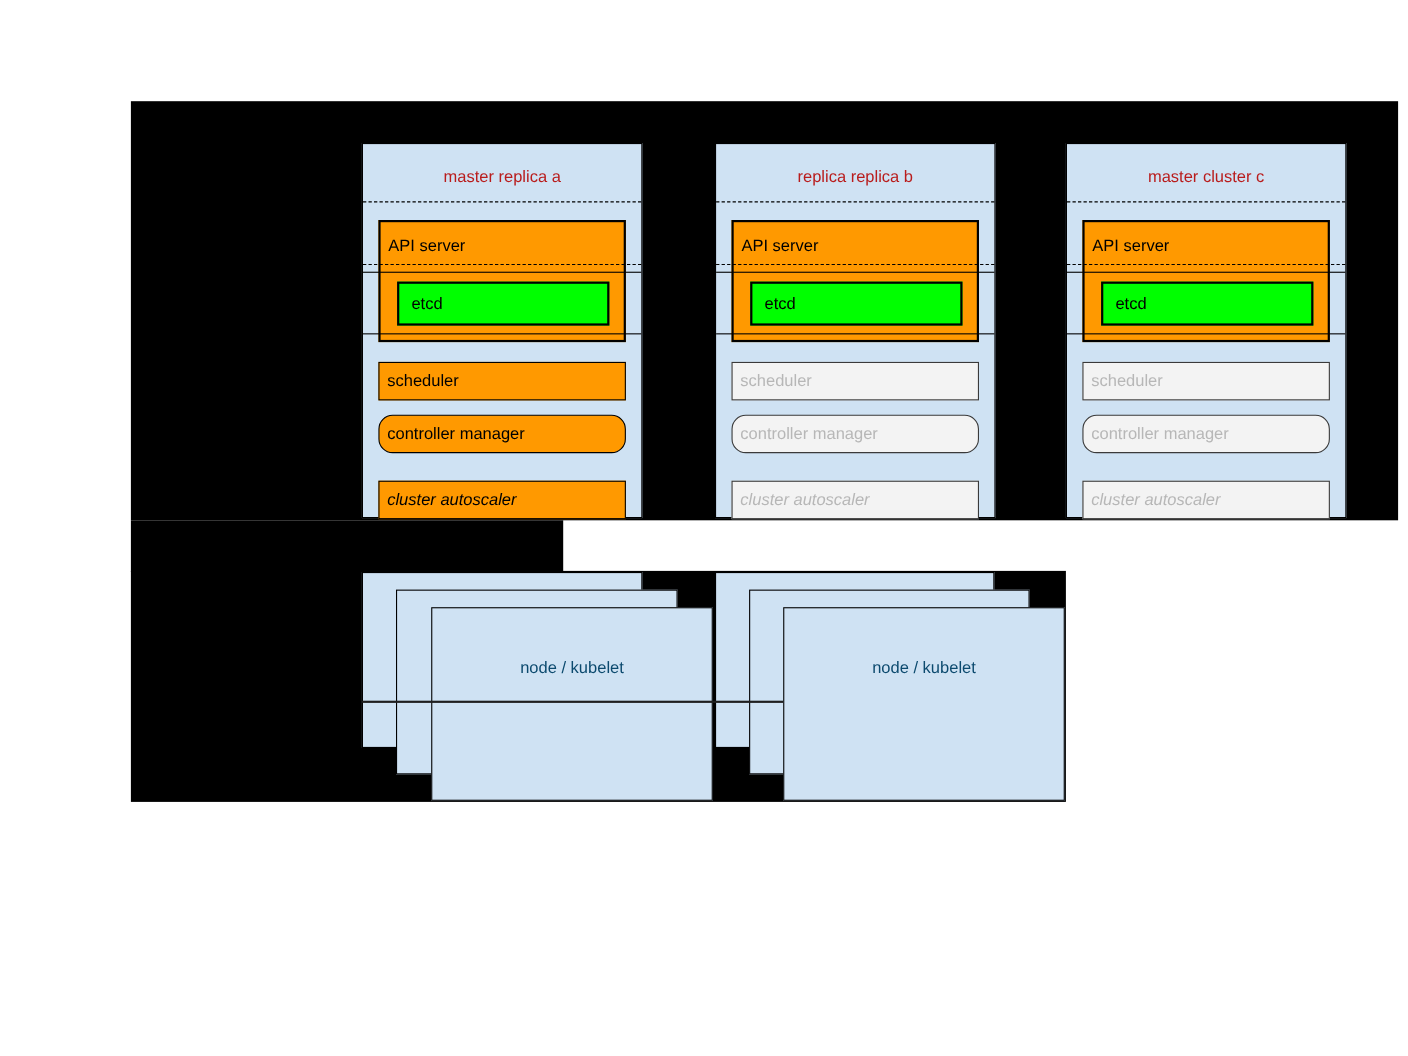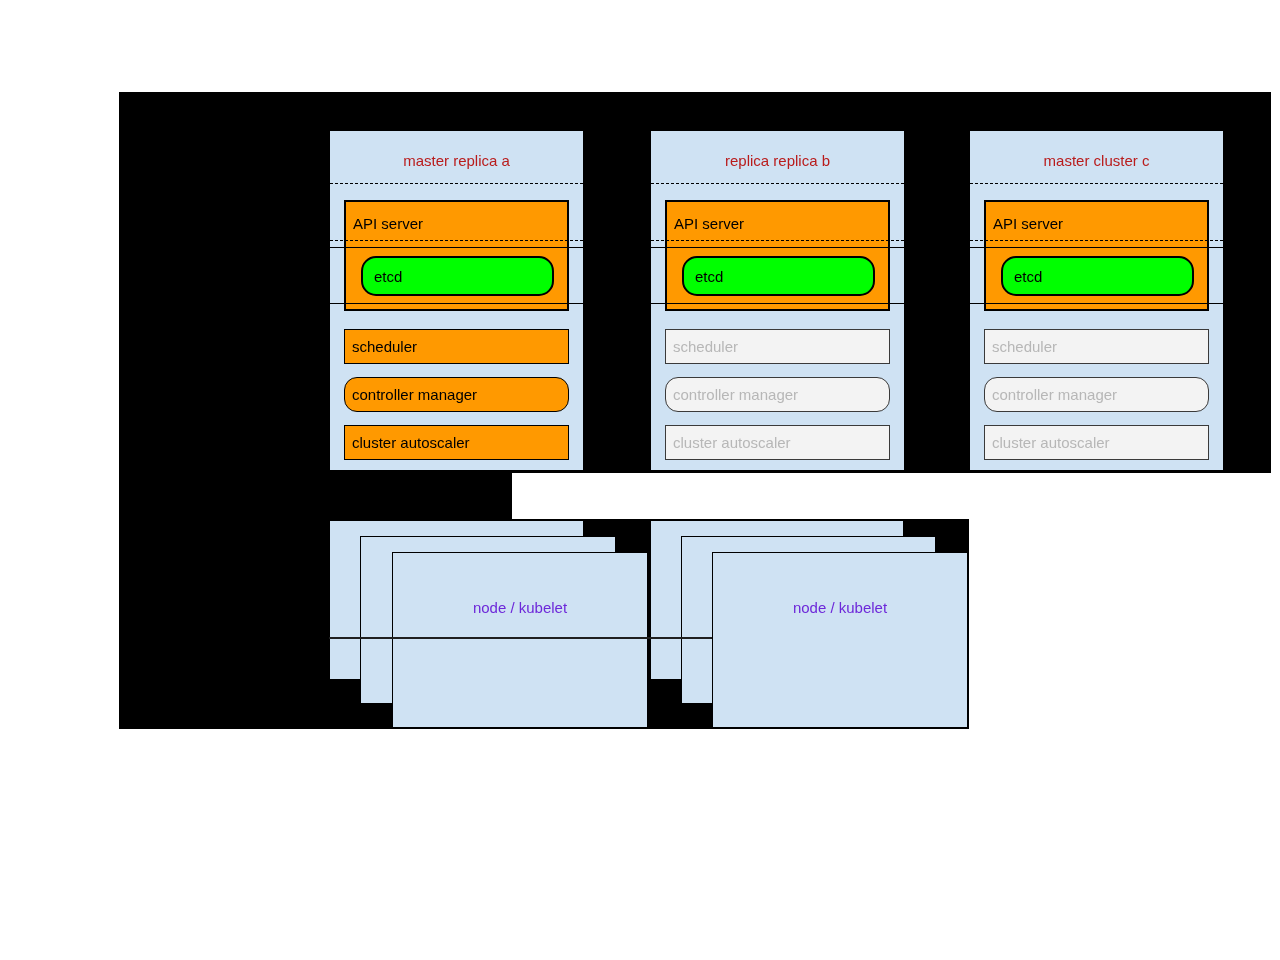--- a/index.html
+++ b/index.html
@@ -29,48 +29,48 @@
   .hline.solid{border-top:1.5px solid #000;}
   .l1{top:52px;} .l2{top:109px;z-index:2;} .l3{top:116px;z-index:2;} .l4{top:172px;z-index:2;}
 
   .api-box{
     position:absolute;left:14px;top:69px;width:225px;height:111px;
     background:var(--orange,#ff9900);border:2px solid #000;box-sizing:border-box;
     z-index:1;font-size:15px;line-height:18px;padding:13px 0 0 7px;
   }
   .etcd-box{
     position:absolute;left:31px;top:125px;width:193px;height:40px;
-    background:var(--green,#00ff00);border:2px solid #000;border-radius:15px;
+    background:var(--green,#00ff00);border:2px solid #000;border-radius:0;
     box-sizing:border-box;z-index:3;display:flex;align-items:center;
     padding-left:11px;font-size:15px;
   }
   .comp{
     position:absolute;left:14px;width:225px;height:35px;box-sizing:border-box;
     display:flex;align-items:center;padding-left:7px;font-size:15px;
     background:var(--orange,#ff9900);border:1.5px solid #000;z-index:1;color:#000;
   }
-  .comp.c1{top:198px;} .comp.c2{top:246px;border-radius:13px;} .comp.c3{top:294px;}
+  .comp.c1{top:198px;} .comp.c2{top:246px;border-radius:13px;} .comp.c3{top:306px;font-style:italic;}
   .replica.standby .comp{
     background:var(--inactive_fill,#f3f3f3);
     border-color:#3a3a3a;
     color:var(--inactive_text,#b7b7b7);
   }
 
   
   .node-box{
     position:absolute;background:var(--box_blue,#cfe2f3);
     border:1px solid #000;box-sizing:border-box;
   }
   #s1-back {left:329px;top:520px;width:255px;height:160px;z-index:1;}
   #s1-mid  {left:360px;top:536px;width:256px;height:168px;z-index:2;}
   #s1-front{left:392px;top:552px;width:256px;height:176px;z-index:4;}
   #s2-back {left:650px;top:520px;width:254px;height:160px;z-index:1;}
   #s2-mid  {left:681px;top:536px;width:255px;height:168px;z-index:2;}
   #s2-front{left:712px;top:552px;width:256px;height:176px;z-index:6;}
-  .node-label{margin-top:46px;text-align:center;font-size:15px;line-height:18px;color:#6d28d9;}
+  .node-label{margin-top:46px;text-align:center;font-size:15px;line-height:18px;color:#0c4a6e;}
   #node-divider{
     position:absolute;left:329px;top:637px;width:383px;height:2px;
     background:#1f1f1f;z-index:5;
   }
 </style>
 </head>
 <body>
 
 <div class="blackrect" id="black-main"></div>
 <div class="blackrect" id="black-notch"></div>

